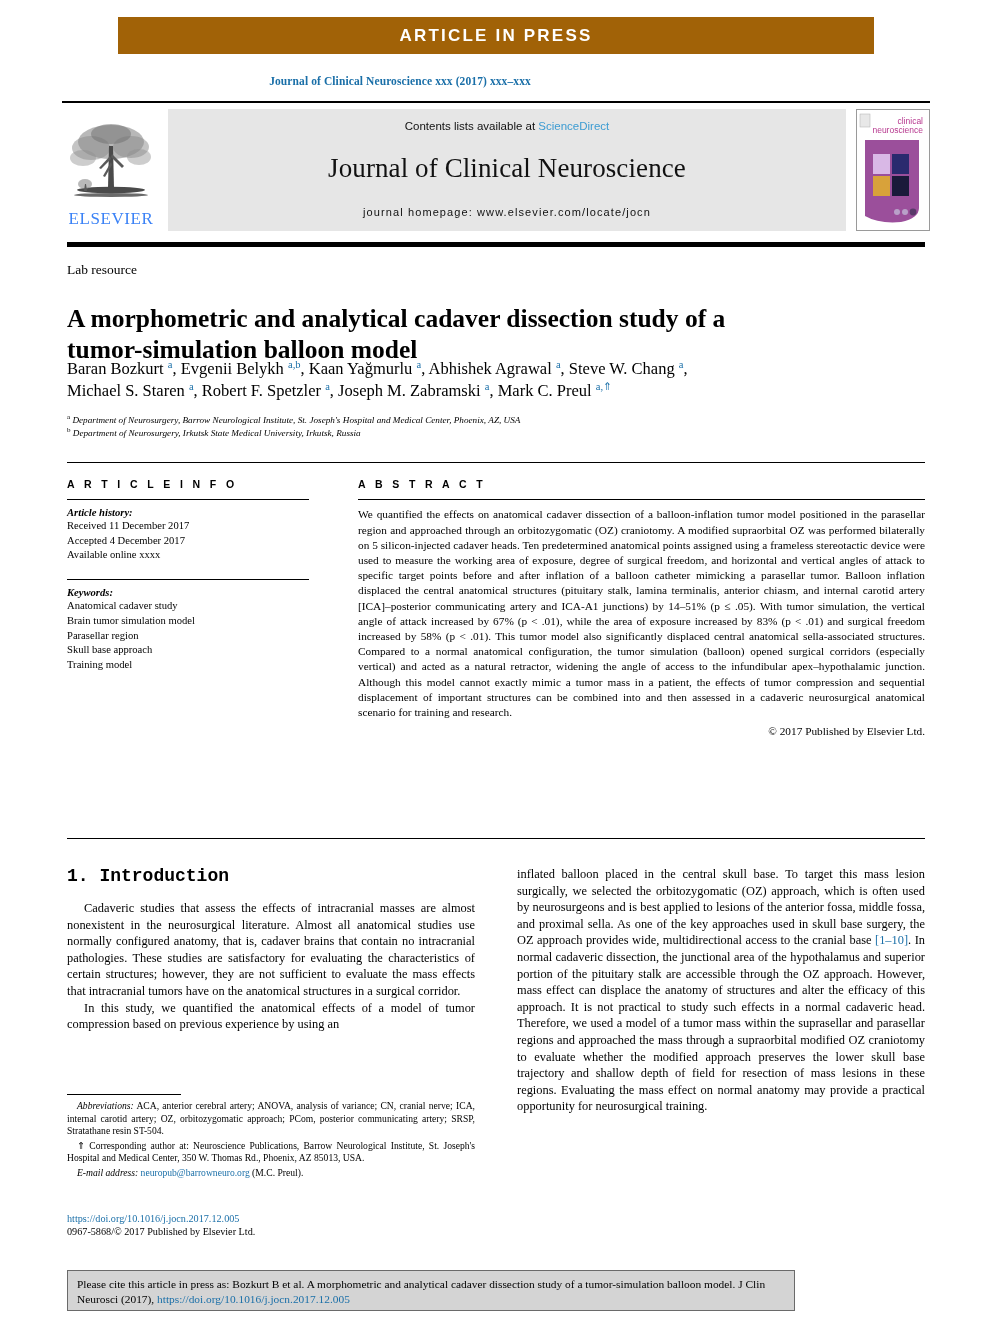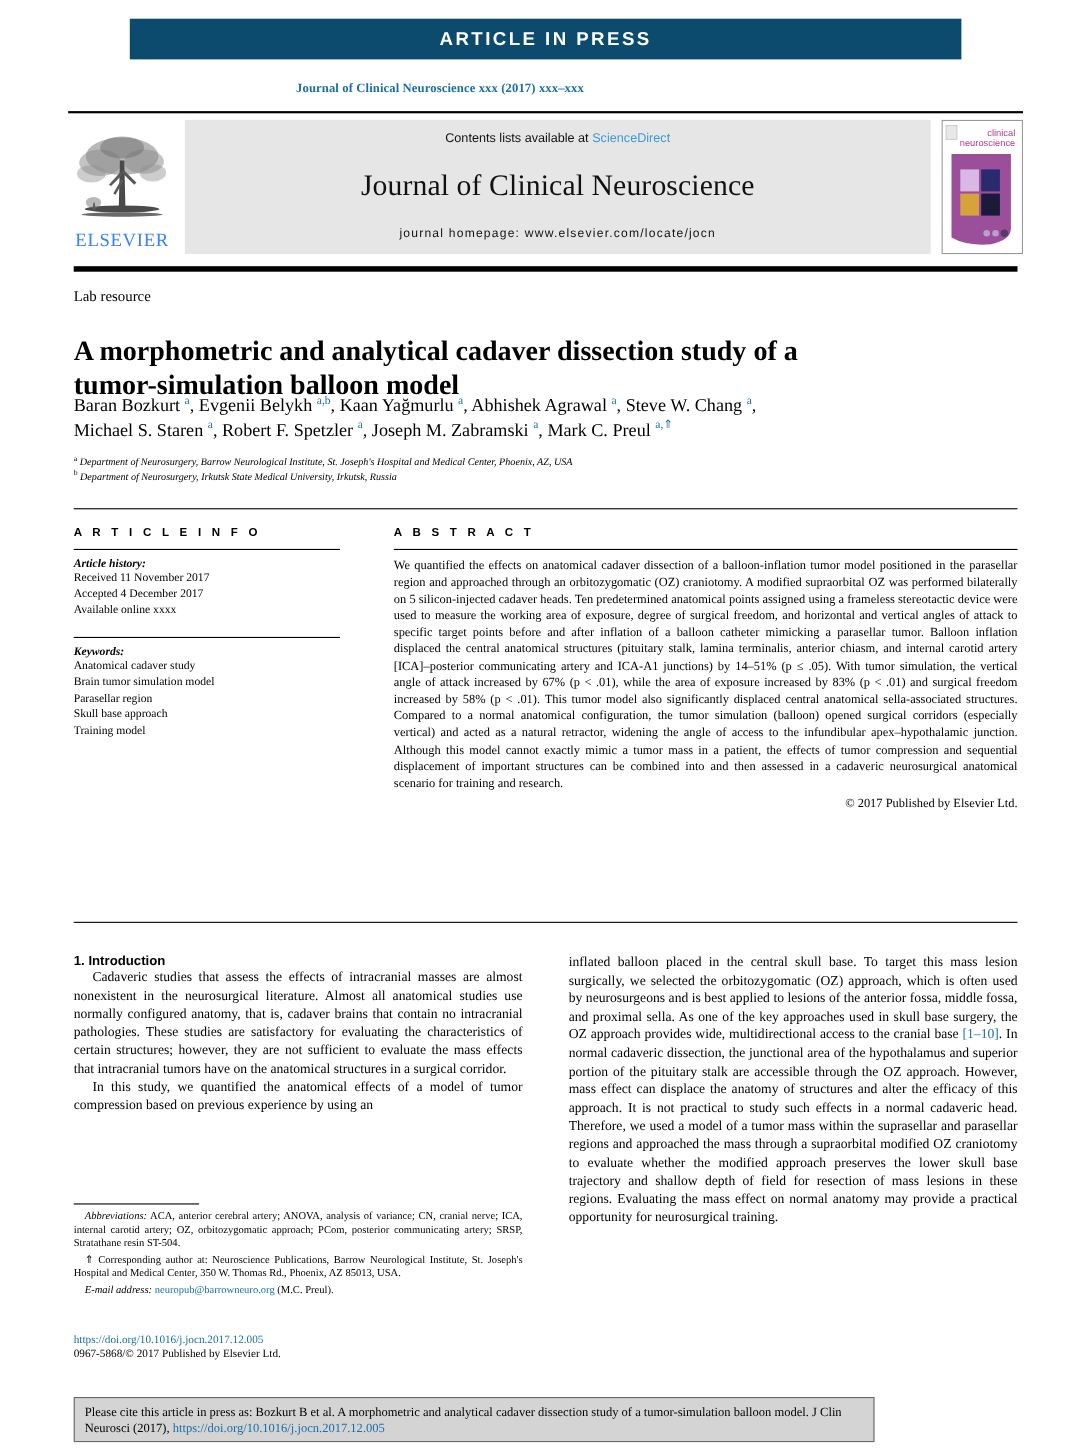--- a/index.html
+++ b/index.html
@@ -16,21 +16,21 @@
     overflow: hidden;
   }
 
   
   .press-banner {
     position: absolute;
     left: 118px;
     top: 17px;
     width: 756px;
     height: 37px;
-    background: #0c4a6e;
+    background: #a16207;
     display: flex;
     align-items: center;
     justify-content: center;
   }
   .press-banner-text {
     font-family: "Liberation Sans", sans-serif;
     font-weight: bold;
     font-size: 17px;
     letter-spacing: 2.2px;
     color: #ffffff;
@@ -273,23 +273,24 @@
     top: 866px;
     width: 408px;
   }
   .col-right {
     position: absolute;
     left: 517px;
     top: 866px;
     width: 408px;
   }
   .sec-title {
-    font-family: Liberation Sans, sans-serif;
+    font-family: Liberation Mono, monospace;
     font-weight: bold;
-    font-size: 12px;
+    font-size: 18px;
+    margin-bottom: 14px;
     color: #000;
   }
   .body-p {
     font-family: "Liberation Serif", serif;
     font-size: 12.4px;
     line-height: 16.6px;
     text-align: justify;
     text-indent: 17px;
     margin: 0 0 0 0;
     color: #000;
@@ -426,21 +427,21 @@
   <div><sup>a</sup> Department of Neurosurgery, Barrow Neurological Institute, St. Joseph's Hospital and Medical Center, Phoenix, AZ, USA</div>
   <div><sup>b</sup> Department of Neurosurgery, Irkutsk State Medical University, Irkutsk, Russia</div>
 </div>
 
 <div class="band-rule-top"></div>
 
 <div class="info-col">
   <div class="sec-head">A R T I C L E   I N F O</div>
   <div class="hairline"></div>
   <div class="info-label">Article history:</div>
-  <div class="info-line">Received 11 November 2017</div>
+  <div class="info-line">Received 11 December 2017</div>
   <div class="info-line">Accepted 4 December 2017</div>
   <div class="info-line">Available online xxxx</div>
   <div class="info-gap"></div>
   <div class="hairline"></div>
   <div class="info-label">Keywords:</div>
   <div class="kw-line">Anatomical cadaver study</div>
   <div class="kw-line">Brain tumor simulation model</div>
   <div class="kw-line">Parasellar region</div>
   <div class="kw-line">Skull base approach</div>
   <div class="kw-line">Training model</div>

